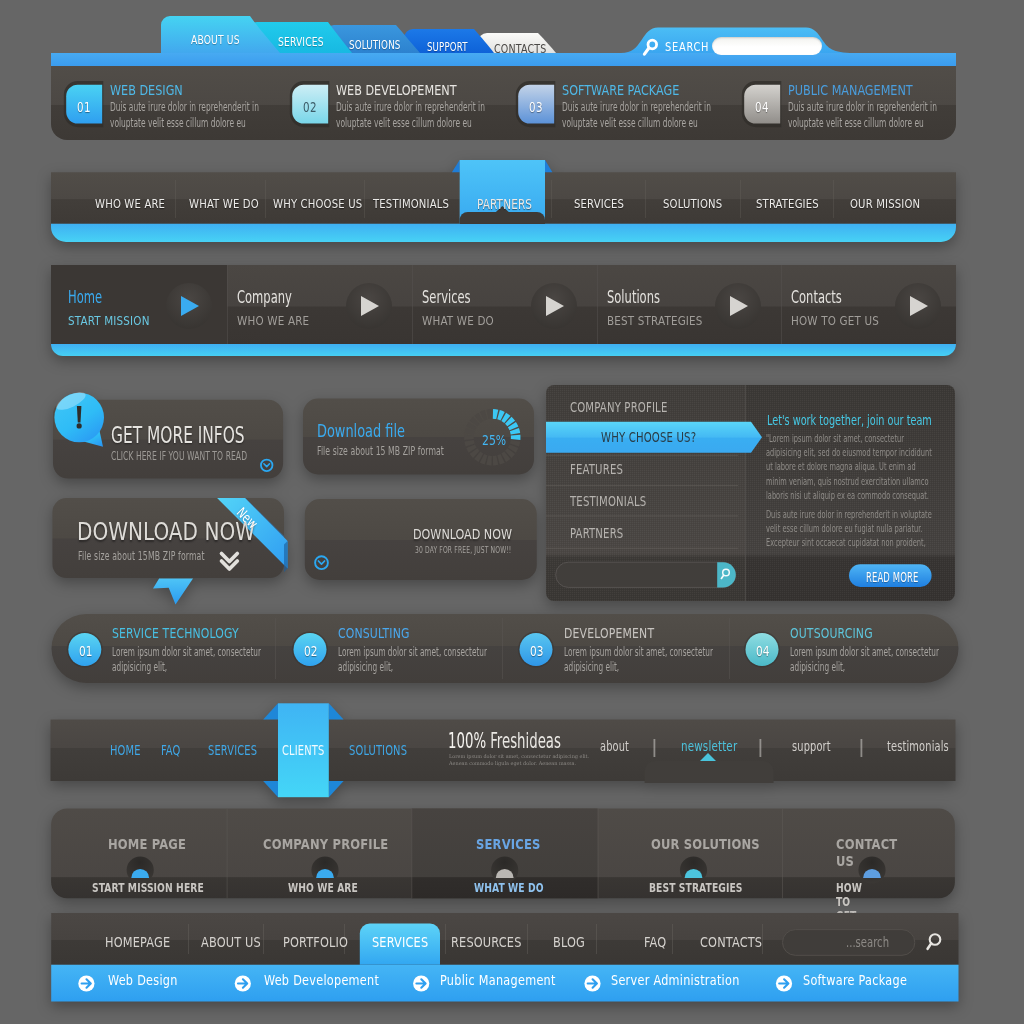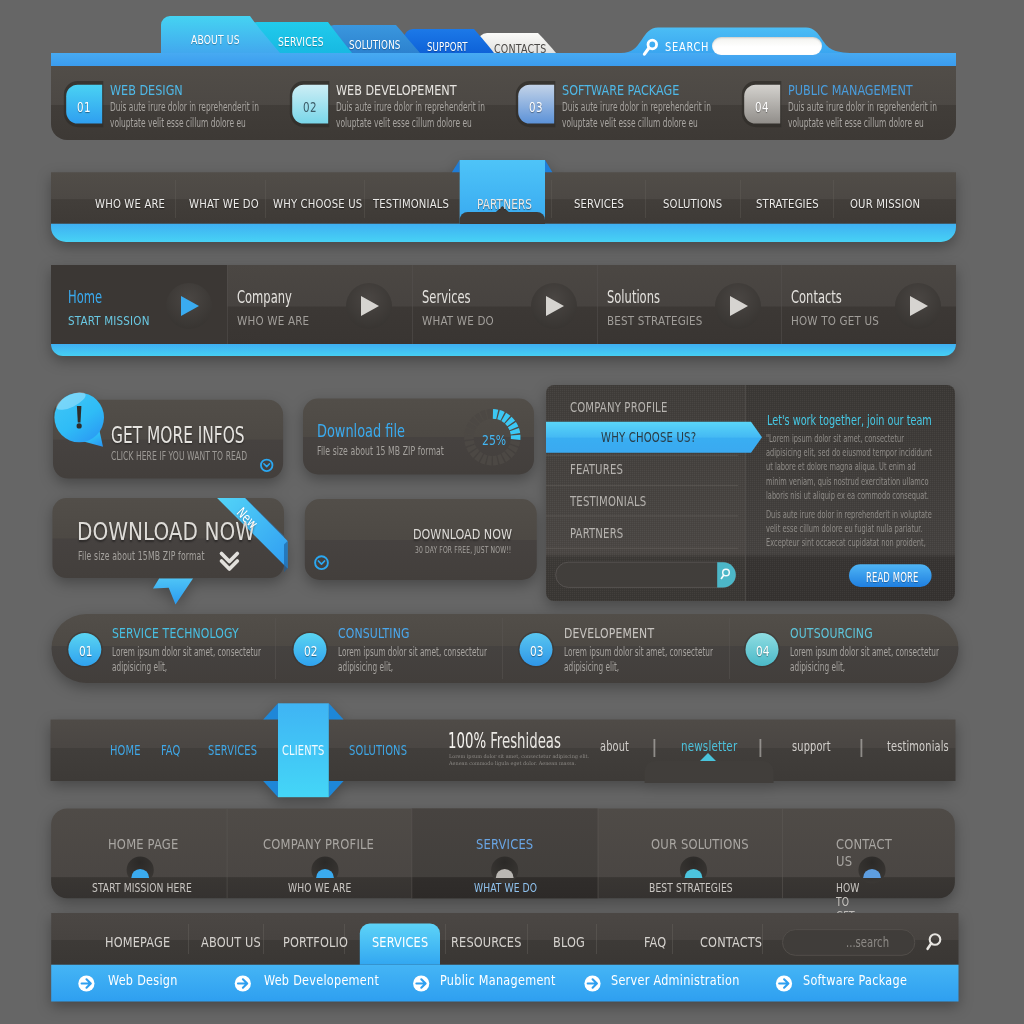--- a/index.html
+++ b/index.html
@@ -580,21 +580,21 @@
     <div>Lorem ipsum dolor sit amet, consectetur adipiscing elit.</div>
     <div>Aenean commodo ligula eget dolor. Aenean massa.</div>
   </div>
 
   <div class="abs bb-right" style="left:600px;top:40px;transform:scaleX(.78);">about</div>
   <div class="abs bb-right" style="left:681px;top:40px;color:#4cc2dc;transform:scaleX(.82);">newsletter</div>
   <div class="abs bb-right" style="left:792px;top:40px;transform:scaleX(.78);">support</div>
   <div class="abs bb-right" style="left:887px;top:40px;transform:scaleX(.78);">testimonials</div>
 </div>
 
-<div class="abs" id="sec7" style="left:0;top:805px;width:808px;height:100px;">
+<div class="abs" id="sec7" style="left:0;top:805px;width:808px;height:100px;font-weight:bold;">
   <svg width="1024" height="100" viewBox="0 0 1024 100" class="shadow">
     <defs>
       <linearGradient id="g_tile" x1="0" y1="0" x2="0" y2="1">
         <stop offset="0" stop-color="#4f4b47"></stop>
             <stop offset="0.76" stop-color="#4a4643"></stop>
         <stop offset="0.77" stop-color="#393633"></stop>
             <stop offset="1" stop-color="#353230"></stop>
       </linearGradient>
       <linearGradient id="g_tileact" x1="0" y1="0" x2="0" y2="1">
         <stop offset="0" stop-color="#474340"></stop>

